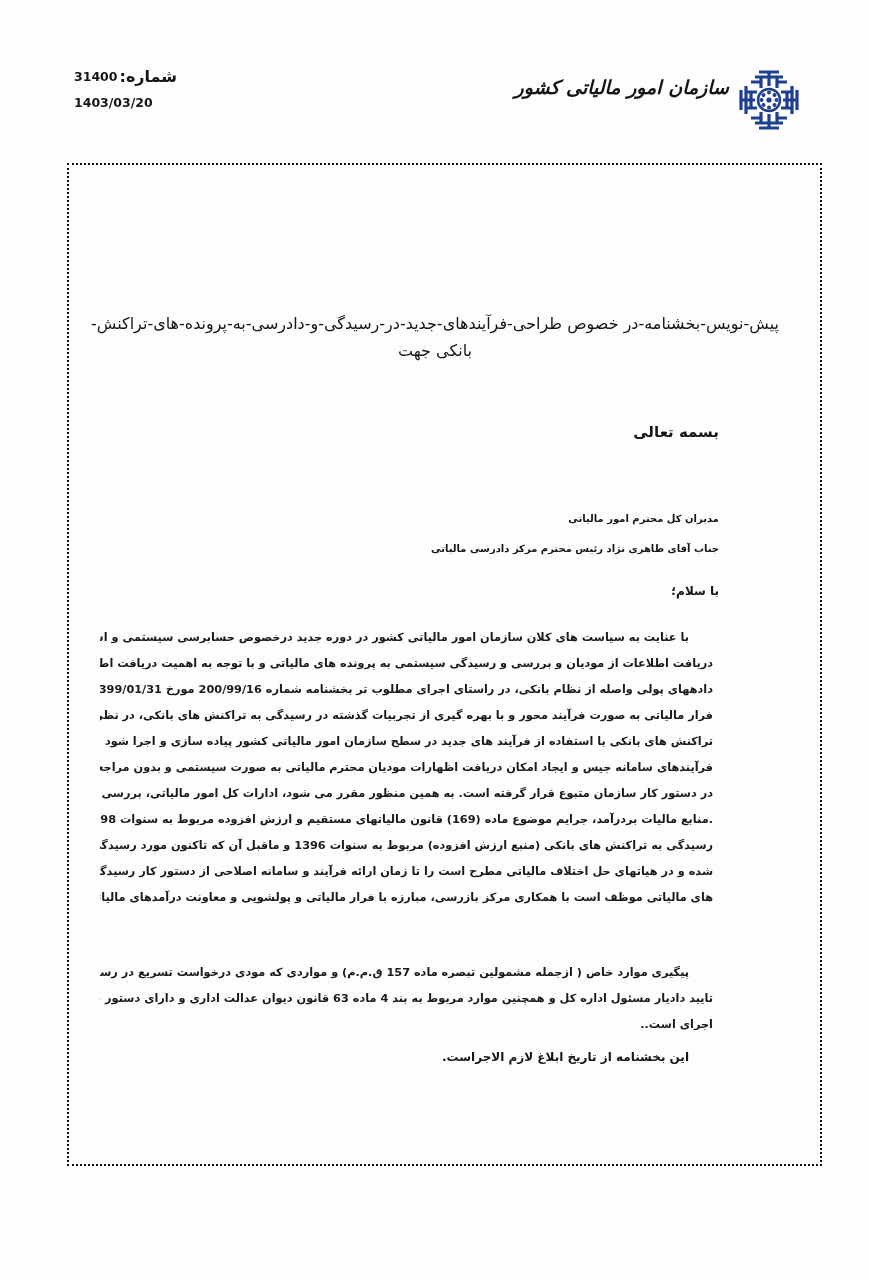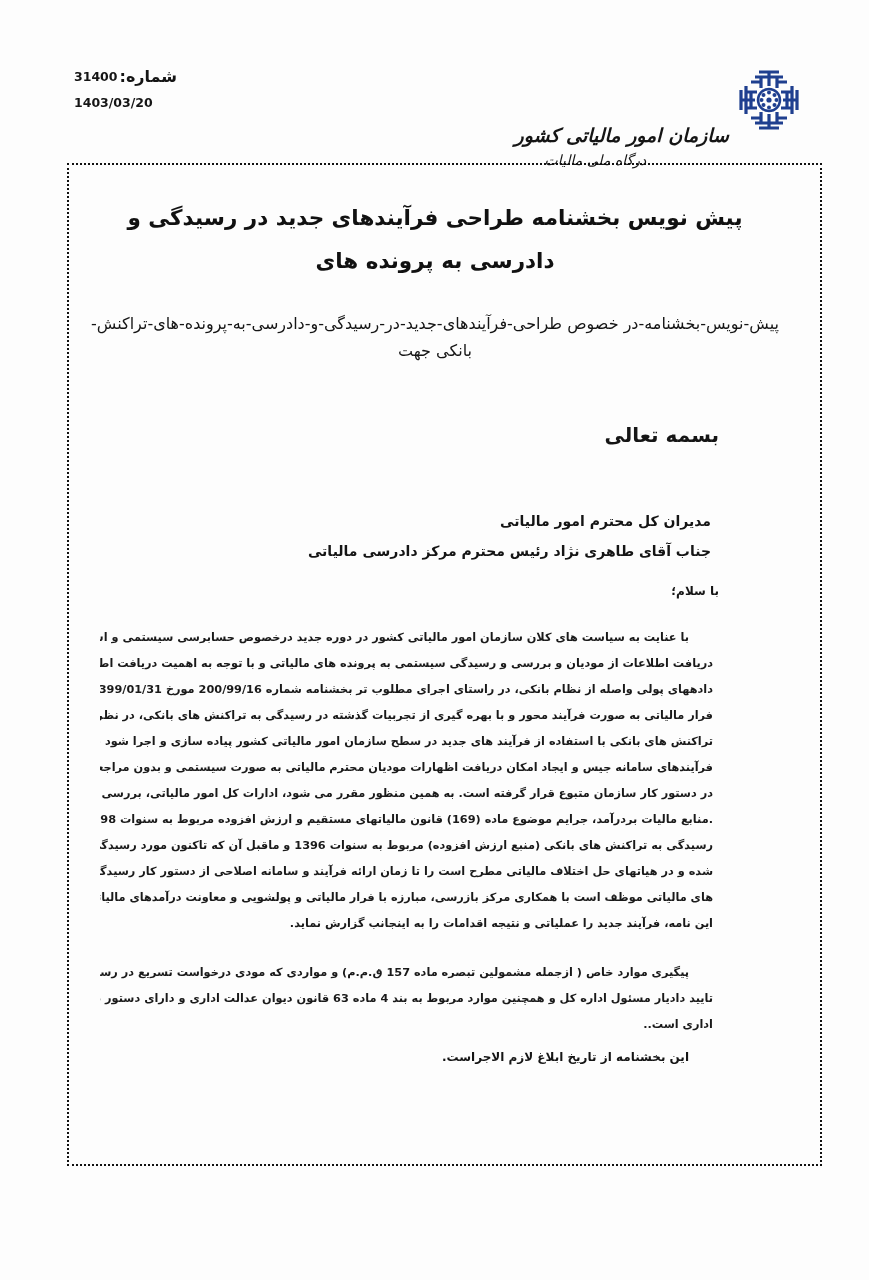--- a/index.html
+++ b/index.html
@@ -6,37 +6,37 @@
     body {
       width: 869px; height: 1280px; background: #fdfdfd;
       position: relative; overflow: hidden;
       font-family: "DejaVu Sans", sans-serif; color: #151515;
     }
     .meta { position: absolute; left: 74px; top: 64px; font-weight: bold; font-size: 12.5px; line-height: 26px; direction: ltr; }
     .meta .row { display: flex; gap: 2px; align-items: flex-end; }
     .meta .lbl { direction: rtl; font-size: 16px; }
 
     .logo { position: absolute; left: 737px; top: 68px; width: 64px; height: 64px; }
-    .org { position: absolute; right: 140px; top: 74px; text-align: left; direction: rtl;
-           font-family: "DejaVu Serif", serif; font-style: italic; margin-top: 48px; }
+    .org { position: absolute; right: 140px; top: 74px; text-align: center; direction: rtl;
+           font-family: "DejaVu Serif", serif; font-style: italic; }
     .org .name { font-size: 19px; font-weight: bold; letter-spacing: -0.5px; line-height: 26px; }
     .org .sub { font-size: 14px; line-height: 24px; padding-left: 30px; }
 
     .frame {
       position: absolute; left: 67px; top: 163px; width: 755px; height: 1003px;
       border: 2.5px dotted #111; box-sizing: border-box;
     }
 
     .title { position: absolute; left: 90px; width: 690px; top: 196px; text-align: center; direction: rtl;
              font-weight: bold; font-size: 21.5px; line-height: 43px; color: #111; }
     .subtitle { position: absolute; left: 90px; width: 690px; top: 310px; text-align: center; direction: rtl;
                 font-size: 16px; line-height: 27px; }
 
-    .bism { position: absolute; right: 150px; top: 423px; font-weight: bold; font-size: 20px; direction: rtl; }
-    .addr { position: absolute; right: 158px; direction: rtl; font-weight: bold; font-size: 14px; }
+    .bism { position: absolute; right: 150px; top: 423px; font-weight: bold; font-size: 15px; direction: rtl; }
+    .addr { position: absolute; right: 150px; direction: rtl; font-weight: bold; font-size: 10px; }
     .addr1 { top: 513px; }
     .addr2 { top: 543px; }
     .salam { position: absolute; right: 150px; top: 584px; direction: rtl; font-size: 12px; font-weight: bold; }
 
     .para { position: absolute; left: 100px; right: 156px; direction: rtl; font-size: 11.3px; font-weight: bold; color: #1a1a1a; }
     .para .ln { height: 26px; line-height: 26px; white-space: nowrap; overflow: hidden; text-align: justify; text-align-last: justify; }
     .para .ln.last { text-align-last: right; }
     .para .ln.indent { padding-right: 24px; }
     .p1 { top: 625px; }
     .p2 { top: 960px; }
@@ -50,21 +50,20 @@
     <span>31400</span>
     <span class="lbl">شماره:</span>
   </div>
   <div class="row">
     <span>1403/03/20</span>
   </div>
 </div>
 
 <div class="org">
   <div class="name">سازمان امور مالیاتی کشور</div>
-  <div class="sub">درگاه ملی مالیات</div>
 </div>
 
 <div class="logo">
   <svg width="64" height="64" viewBox="0 0 64 64">
     <g fill="none" stroke="#1f3f8f" stroke-width="3.2">
       <path d="M22 4 H42 M18 9 H46 M14 14 H24 M40 14 H50 M9 18 V46 M4 22 V42 M14 24 V40 M55 18 V46 M60 22 V42 M50 24 V40 M22 60 H42 M18 55 H46 M14 50 H24 M40 50 H50"></path>
       <path d="M24 9 V20 M32 4 V18 M40 9 V20 M24 44 V55 M32 46 V60 M40 44 V55 M9 24 H20 M4 32 H18 M9 40 H20 M44 24 H55 M46 32 H60 M44 40 H55"></path>
     </g>
     <circle cx="32" cy="32" r="11" fill="none" stroke="#1f3f8f" stroke-width="2.5"></circle>
     <g fill="#1f3f8f">
@@ -77,21 +76,20 @@
       <circle cx="24.5" cy="32" r="2"></circle>
         <circle cx="26.5" cy="27" r="2"></circle>
         <circle cx="32" cy="32" r="2.6"></circle>
     </g>
   </svg>
 </div>
 
 <div class="frame"></div>
 
 <div class="title">
-  <div>پیش نویس بخشنامه طراحی فرآیندهای جدید در رسیدگی و دادرسی به پرونده های</div>
 </div>
 
 <div class="subtitle">
   <div>پیش-نویس-بخشنامه-در خصوص طراحی-فرآیندهای-جدید-در-رسیدگی-و-دادرسی-به-پرونده-های-تراکنش-بانکی جهت</div>
 </div>
 
 <div class="bism">بسمه تعالی</div>
 <div class="addr addr1">مدیران کل محترم امور مالیاتی</div>
 <div class="addr addr2">جناب آقای طاهری نژاد رئیس محترم مرکز دادرسی مالیاتی</div>
 <div class="salam">با سلام؛</div>
@@ -101,22 +99,21 @@
   <div class="ln">دریافت اطلاعات از مودیان و بررسی و رسیدگی سیستمی به پرونده های مالیاتی و با توجه به اهمیت دریافت اطلاعات دقیق و پالایش سیستمی</div>
   <div class="ln">دادههای پولی واصله از نظام بانکی، در راستای اجرای مطلوب تر بخشنامه شماره 200/99/16 مورخ 1399/01/31 و همچنین به منظور مبارزه با</div>
   <div class="ln">فرار مالیاتی به صورت فرآیند محور و با بهره گیری از تجربیات گذشته در رسیدگی به تراکنش های بانکی، در نظر است طرح بررسی و رسیدگی به</div>
   <div class="ln">تراکنش های بانکی با استفاده از فرآیند های جدید در سطح سازمان امور مالیاتی کشور پیاده سازی و اجرا شود بدین منظور در گام نخست اصلاح</div>
   <div class="ln">فرآیندهای سامانه جیس و ایجاد امکان دریافت اظهارات مودیان محترم مالیاتی به صورت سیستمی و بدون مراجعه مودیان به ادارات امور مالیاتی</div>
   <div class="ln">در دستور کار سازمان متبوع قرار گرفته است. به همین منظور مقرر می شود، ادارات کل امور مالیاتی، بررسی و رسیدگی به تراکنش های بانکی در</div>
   <div class="ln">.منابع مالیات بردرآمد، جرایم موضوع ماده (169) قانون مالیاتهای مستقیم و ارزش افزوده مربوط به سنوات 1398 و پس از آن و همچنین</div>
   <div class="ln">رسیدگی به تراکنش های بانکی (منبع ارزش افزوده) مربوط به سنوات 1396 و ماقبل آن که تاکنون مورد رسیدگی قرار نگرفته است یا رسیدگی</div>
   <div class="ln">شده و در هیاتهای حل اختلاف مالیاتی مطرح است را تا زمان ارائه فرآیند و سامانه اصلاحی از دستور کار رسیدگی خارج نمایند. معاونت فناوری</div>
   <div class="ln">های مالیاتی موظف است با همکاری مرکز بازرسی، مبارزه با فرار مالیاتی و پولشویی و معاونت درآمدهای مالیاتی حداکثر ظرف مدت 3 ماه از تاریخ</div>
-  <div class="ln last">این نامه، فرآیند جدید را عملیاتی و نتیجه اقدامات را به اینجانب گزارش نماید.</div>
 </div>
 
 <div class="para p2">
   <div class="ln indent">پیگیری موارد خاص ( ازجمله مشمولین تبصره ماده 157 ق.م.م) و مواردی که مودی درخواست تسریع در رسیدگی به پرونده را دارد، بعد از</div>
   <div class="ln">تایید دادیار مسئول اداره کل و همچنین موارد مربوط به بند 4 ماده 63 قانون دیوان عدالت اداری و دارای دستور قضایی از شمول این بخشنامه</div>
-  <div class="ln last">اداری است..</div>
+  <div class="ln last">اجرای است..</div>
 </div>
 
 <div class="closing">این بخشنامه از تاریخ ابلاغ لازم الاجراست.</div>
 
 </body></html>

